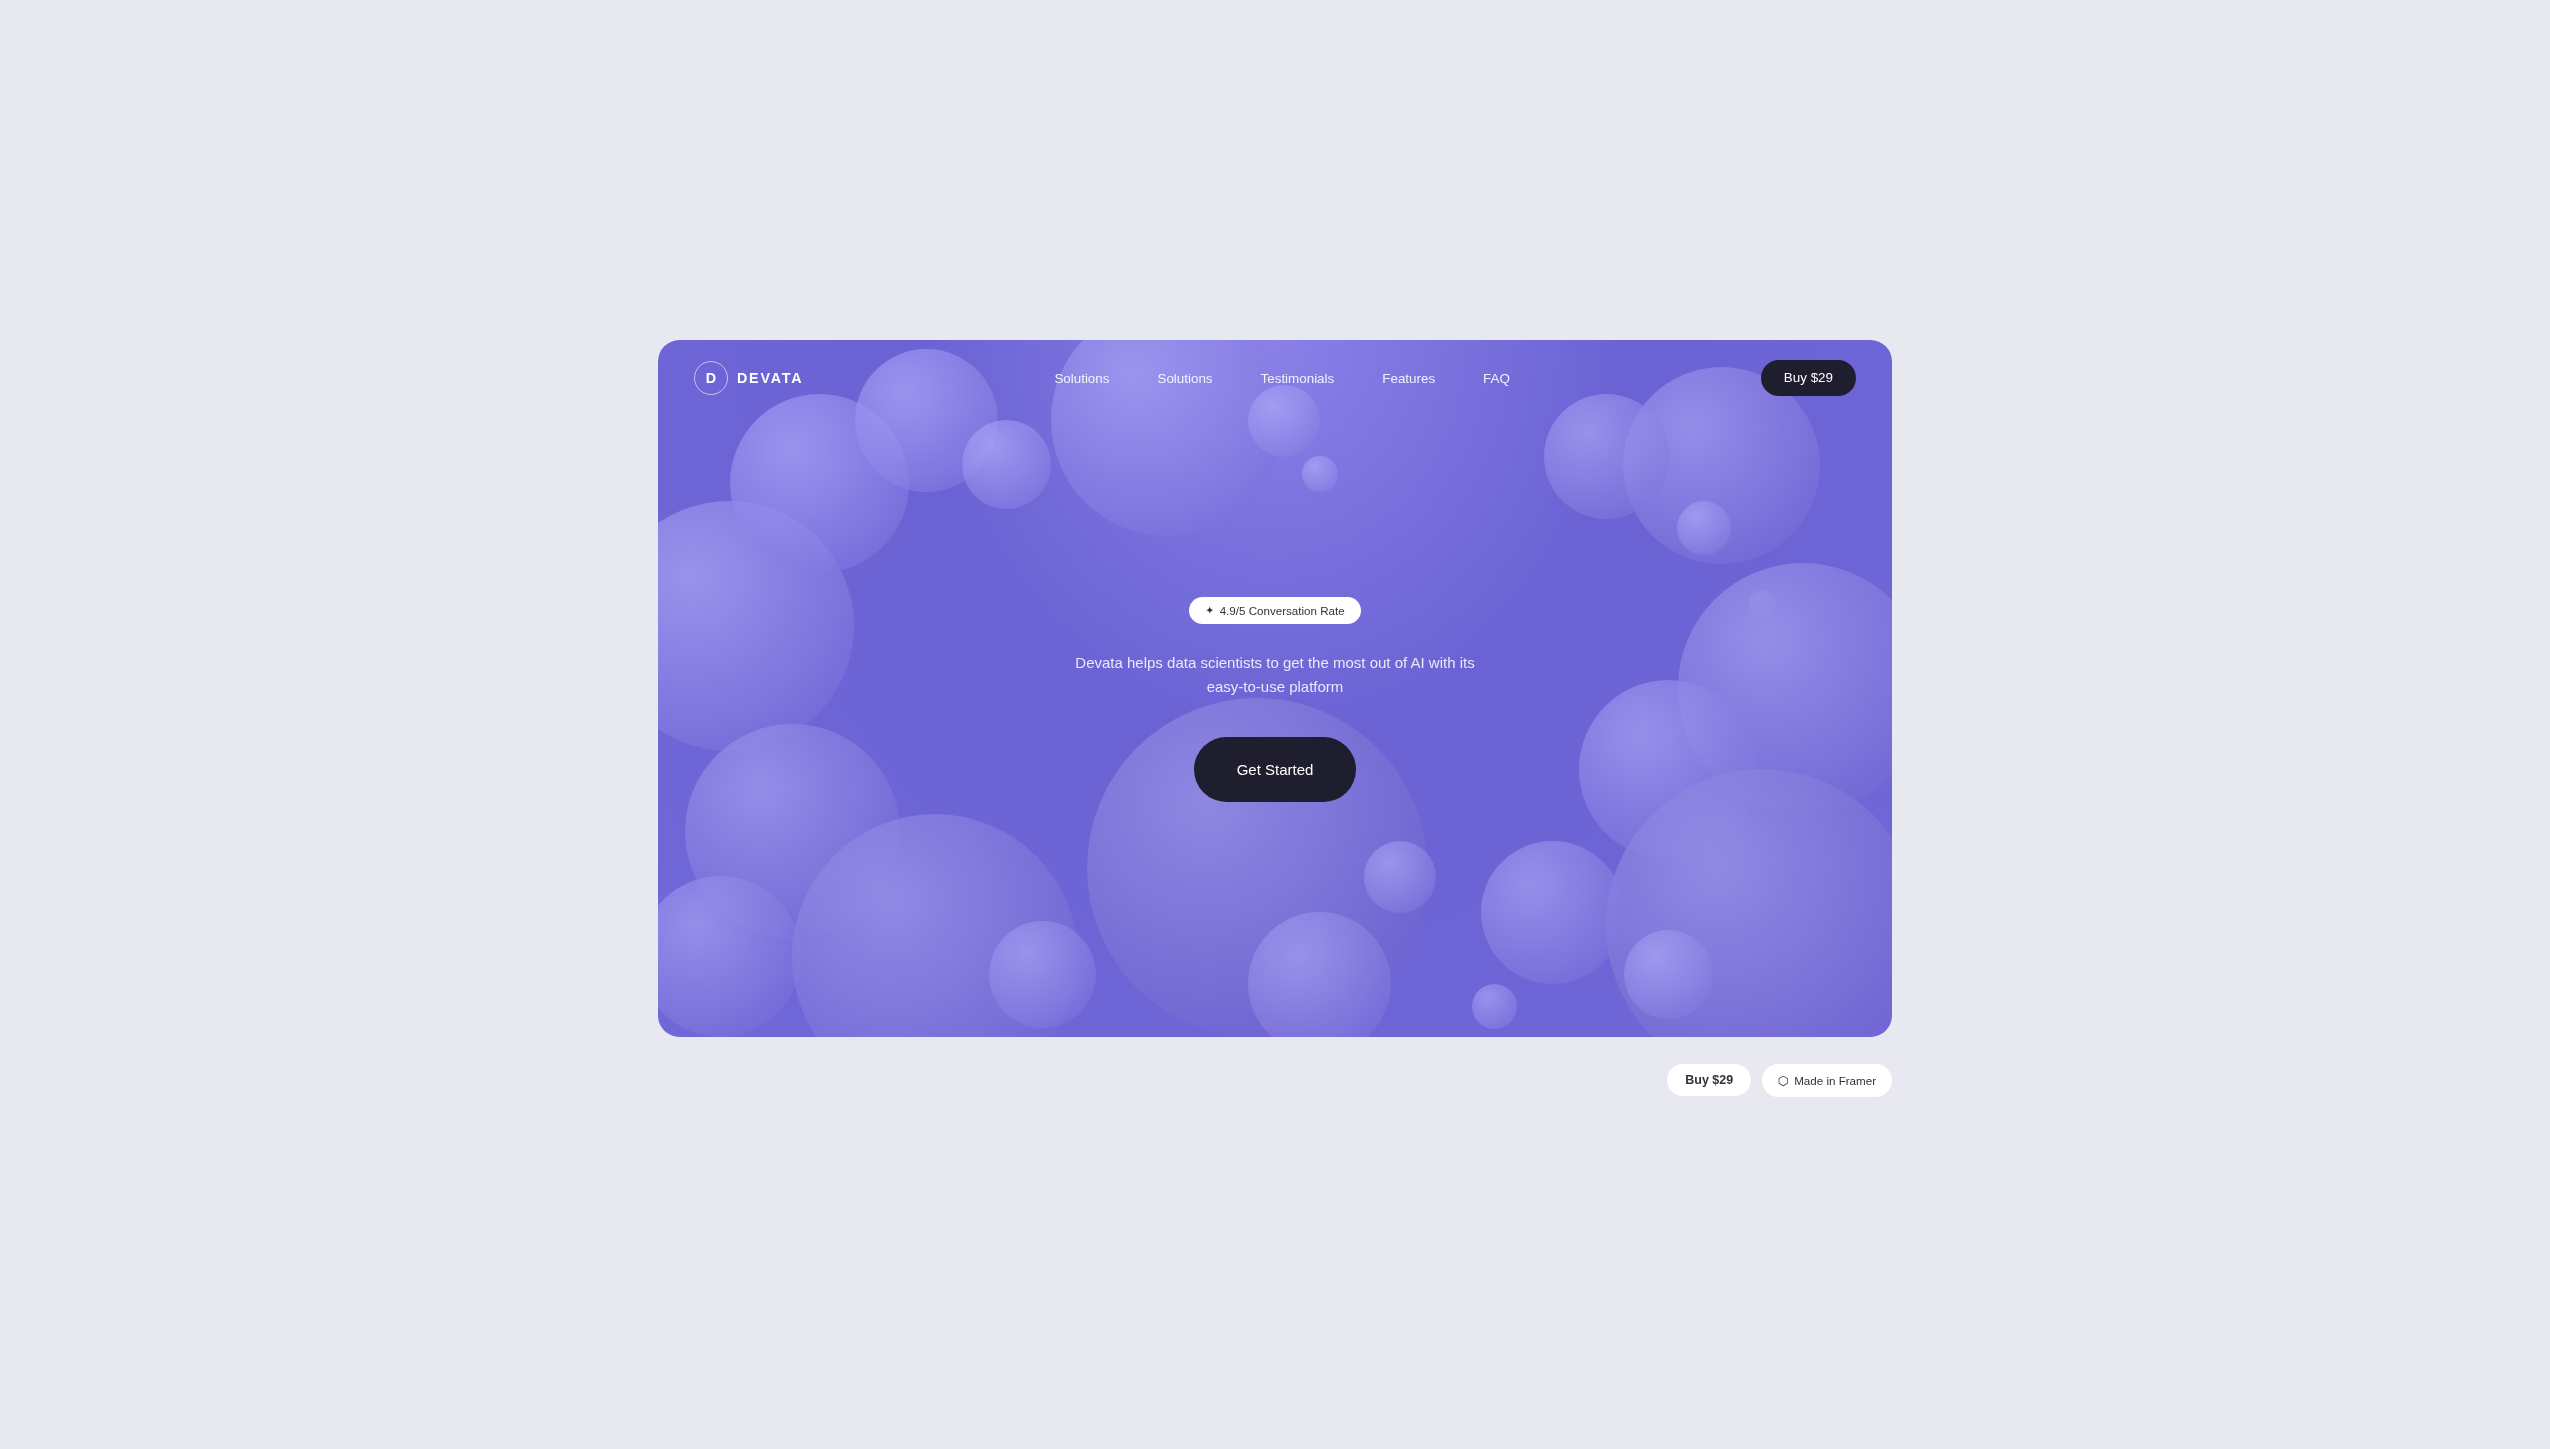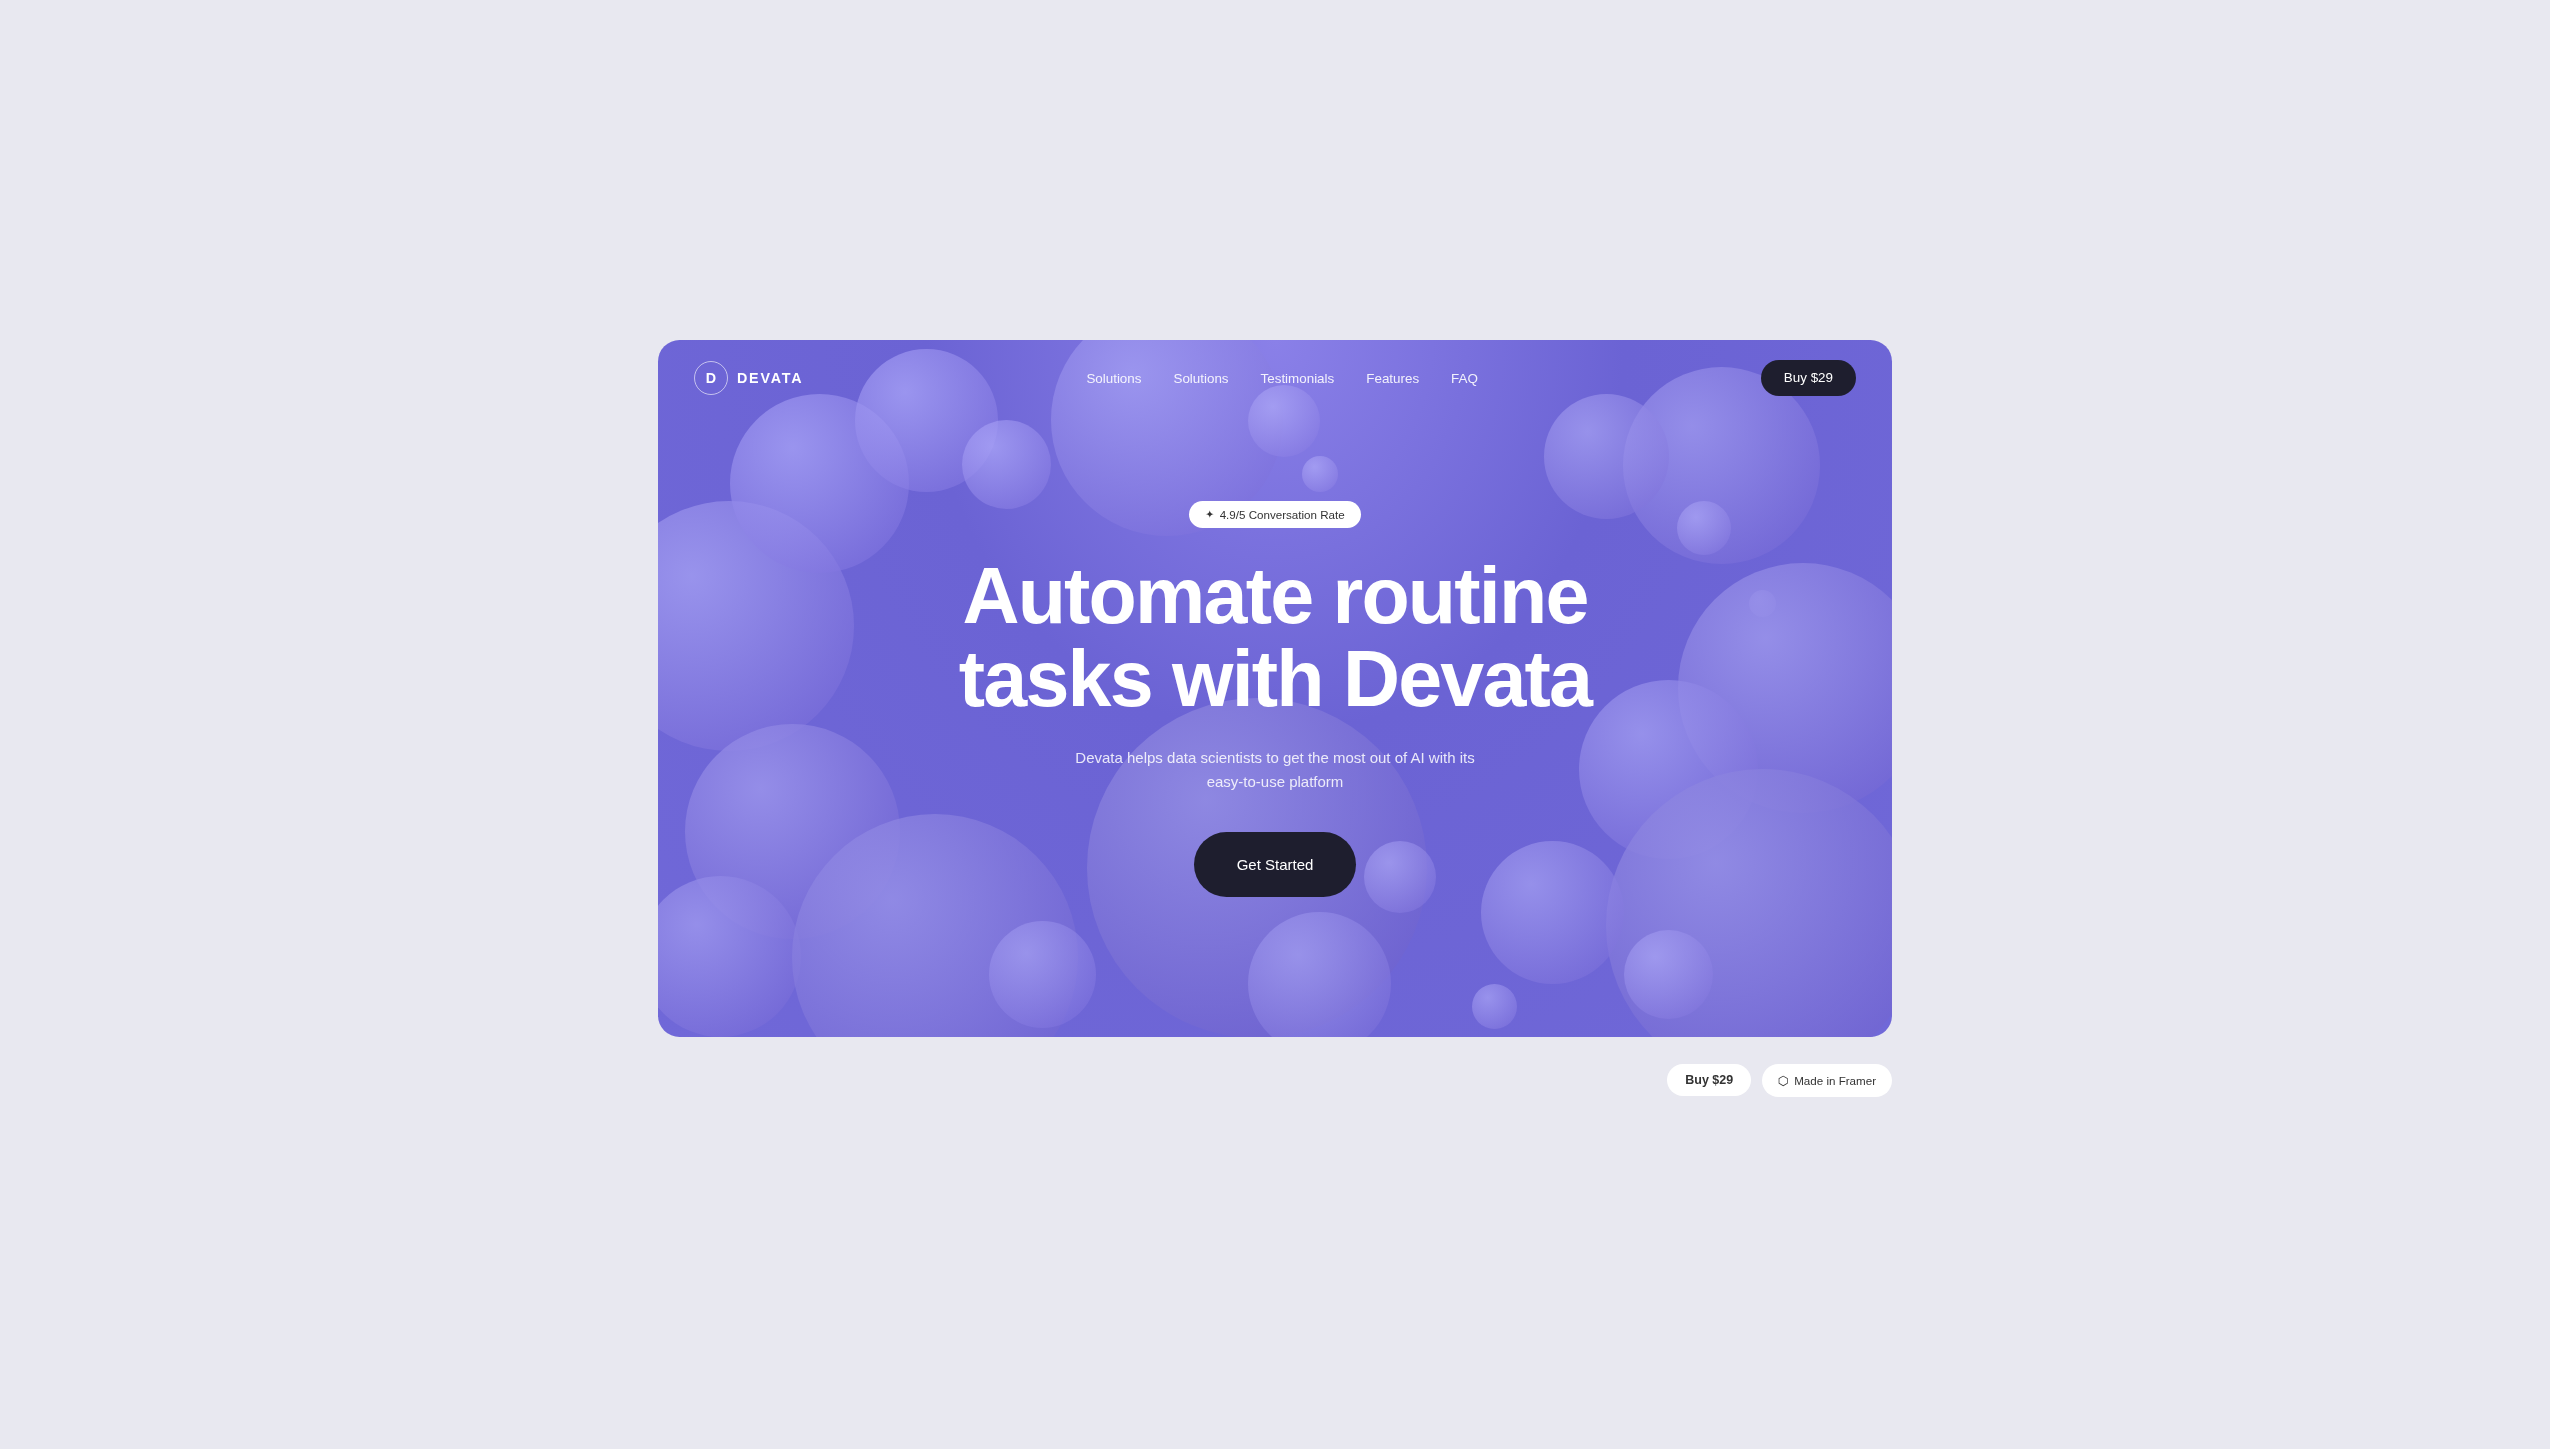--- a/index.html
+++ b/index.html
@@ -78,21 +78,21 @@
       color: white;
       font-size: 14.3px;
       font-weight: 600;
       letter-spacing: 1.8px;
       text-align: center;
     }
 
     .nav-links {
       display: flex;
       align-items: center;
-      gap: 32px;
+      gap: 48px;
       list-style: none;
     }
 
     .nav-links li a {
       color: rgba(255,255,255,0.9);
       text-decoration: none;
       font-size: 13.4px;
       font-weight: 400;
     }
 
@@ -259,24 +259,20 @@
 
       <button class="nav-cta">Buy $29</button>
     </nav>
 
     <div class="hero-content">
       <div class="rating-badge">
         <span class="star">✦</span>
         <span>4.9/5 Conversation Rate</span>
       </div>
 
-      <h1 class="hero-title">
-        <span>Automate routine</span><br>
-        <span>tasks with Devata</span>
-      </h1>
 
       <p class="hero-subtitle">Devata helps data scientists to get the most out of AI with its easy-to-use platform</p>
 
       <button class="cta-button">Get Started</button>
     </div>
   </div>
 
   <div class="bottom-bar">
     <button class="buy-pill">Buy $29</button>
     <div class="framer-badge">

